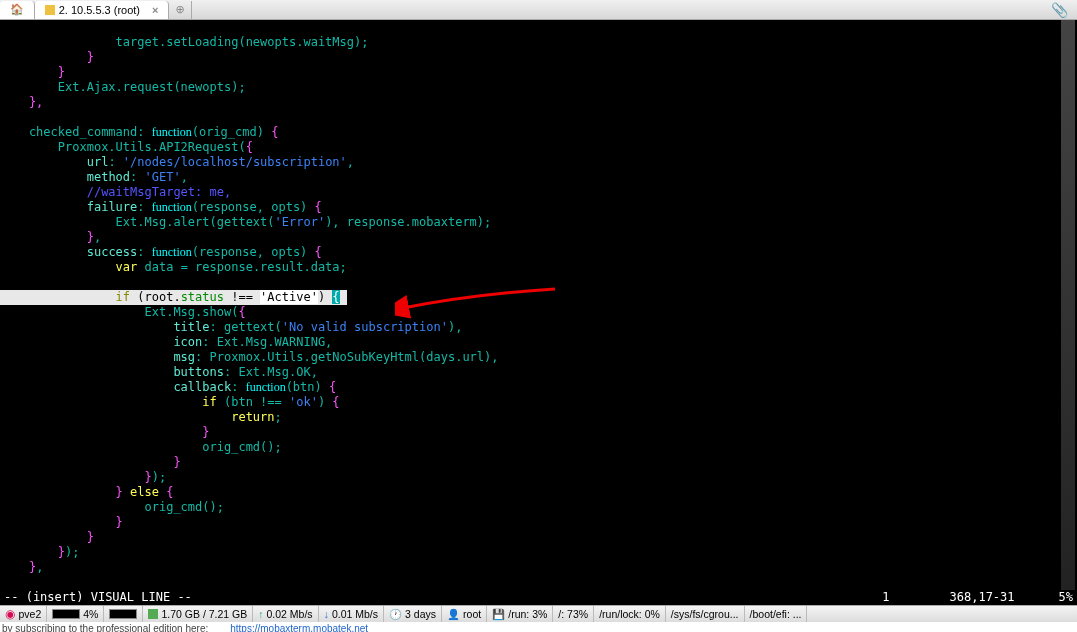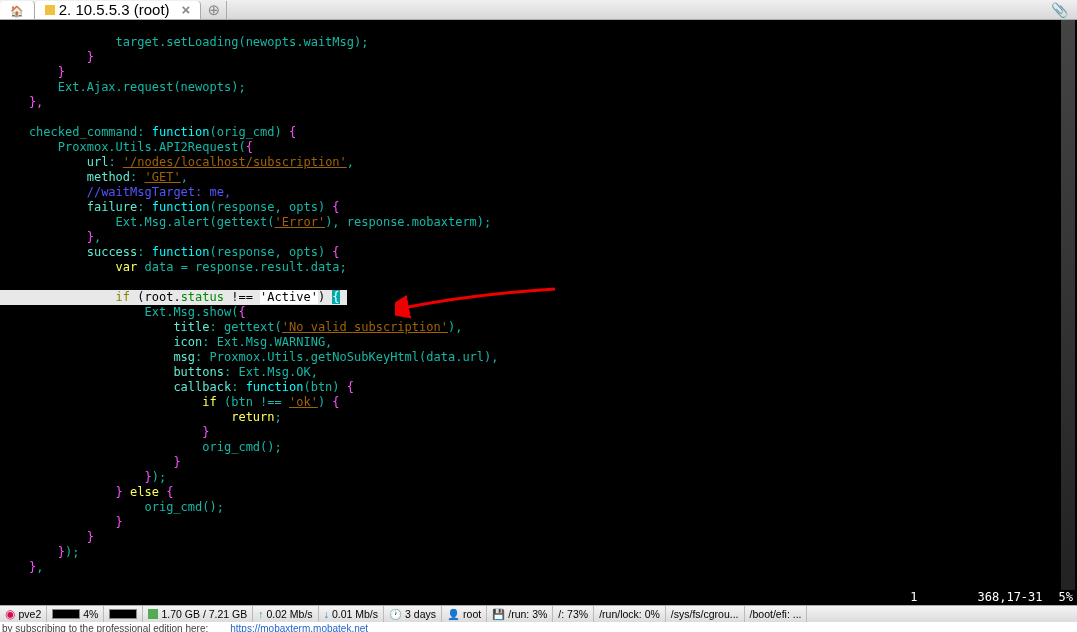--- a/index.html
+++ b/index.html
@@ -17,21 +17,21 @@
   display: flex;
   align-items: center;
   border-bottom: 1px solid #aaa;
 }
 .tab {
   height: 18px;
   padding: 0 10px;
   display: flex;
   align-items: center;
   border-right: 1px solid #aaa;
-  font-size: 15px;
+  font-size: 11px;
   gap: 4px;
 }
 .tab.home {
   background: #fff;
   border-radius: 4px 4px 0 0;
 }
 .tab.active {
   background: #fff;
   border-radius: 4px 4px 0 0;
 }
@@ -52,23 +52,23 @@
   padding: 0;
   position: relative;
   border-right: 2px solid #0000;
 }
 .editor .scrollbar {
   position:absolute; right:0; top:0; width:14px; height:100%;
   background: linear-gradient(#444,#222);
 }
 .c-kw { color:#ffff55; font-weight:normal; }
 .c-br { color:#ff55ff; }
-.c-fn { color:#00ffff; }
+.c-fn { color:#00ffff;font-family:Liberation Serif, serif; }
 .c-id { color:#5eead4; }
-.c-str { color:#a16207;text-decoration:underline; }
+.c-str { color:#3b82f6; }
 .c-cm { color:#5555ff; }
 .c-wt { color:#14b8a6; }
 .hl-line { display:inline-block; background:#e8e8e8; color:#000; }
 .hl-line .c-kw{color:#888800;}
 .hl-line .c-id{color:#008800;}
 .hl-line .active-bg { background:#ffffff;margin-top:20px; }
 .hl-line .cursor-bg { background:#00aaaa; color:#fff; }
 
 .arrow {
   position:absolute;
@@ -151,21 +151,21 @@
 <span>            </span><span class="c-id">failure</span><span class="c-wt">: </span><span class="c-fn">function</span><span class="c-wt">(response, opts) </span><span class="c-br">{</span>
 <span class="c-wt">                Ext.Msg.alert(gettext(</span><span class="c-str">'Error'</span><span class="c-wt">), response.mobaxterm);</span>
 <span>            </span><span class="c-br">}</span><span class="c-wt">,</span>
 <span>            </span><span class="c-id">success</span><span class="c-wt">: </span><span class="c-fn">function</span><span class="c-wt">(response, opts) </span><span class="c-br">{</span>
 <span>                </span><span class="c-kw">var</span><span class="c-wt"> data = response.result.data;</span>
 <span> </span>
 <span class="hl-line"><span>                </span><span class="c-kw">if</span><span> (root.</span><span class="c-id">status</span><span> !== </span><span class="active-bg">'Active'</span><span>) </span><span class="cursor-bg">{</span> </span>
 <span class="c-wt">                    Ext.Msg.show(</span><span class="c-br">{</span>
 <span>                        </span><span class="c-id">title</span><span class="c-wt">: gettext(</span><span class="c-str">'No valid subscription'</span><span class="c-wt">),</span>
 <span>                        </span><span class="c-id">icon</span><span class="c-wt">: Ext.Msg.WARNING,</span>
-<span>                        </span><span class="c-id">msg</span><span class="c-wt">: Proxmox.Utils.getNoSubKeyHtml(data.url),</span>
+<span>                        </span><span class="c-id">msg</span><span class="c-wt">: Proxmox.Utils.getNoSubKeyHtml(days.url),</span>
 <span>                        </span><span class="c-id">buttons</span><span class="c-wt">: Ext.Msg.OK,</span>
 <span>                        </span><span class="c-id">callback</span><span class="c-wt">: </span><span class="c-fn">function</span><span class="c-wt">(btn) </span><span class="c-br">{</span>
 <span>                            </span><span class="c-kw">if</span><span class="c-wt"> (btn !== </span><span class="c-str">'ok'</span><span class="c-wt">) </span><span class="c-br">{</span>
 <span>                                </span><span class="c-kw">return</span><span class="c-wt">;</span>
 <span>                            </span><span class="c-br">}</span>
 <span class="c-wt">                            orig_cmd();</span>
 <span>                        </span><span class="c-br">}</span>
 <span>                    </span><span class="c-br">}</span><span class="c-wt">);</span>
 <span>                </span><span class="c-br">}</span><span> </span><span class="c-kw">else</span><span> </span><span class="c-br">{</span>
 <span class="c-wt">                    orig_cmd();</span>
@@ -178,23 +178,24 @@
   <defs>
         <marker id="ah" markerWidth="10" markerHeight="8" refX="2" refY="4" orient="auto">
           <polygon points="0 0, 10 4, 0 8" fill="#e00"></polygon>
         </marker>
       </defs>
   <path d="M160,5 Q80,10 8,24" stroke="#e00" stroke-width="3" fill="none" marker-end="url(#ah)"></path>
 </svg>
 </div>
 
 <div class="status-line">
+  <span>-- (insert) VISUAL LINE --</span>
   <span style="flex:1"></span>
   <span style="margin-right:60px;">1</span>
-  <span style="margin-right:16px;">368,17-31</span>
+  <span style="margin-right:44px;">368,17-31</span>
   <span>5%</span>
 </div>
 
 <div class="toolbar">
   <div class="seg">
       <span class="debian-logo">◉</span>
       <span>pve2</span>
     </div>
   <div class="seg">
       <span class="cpu-bar"></span>

